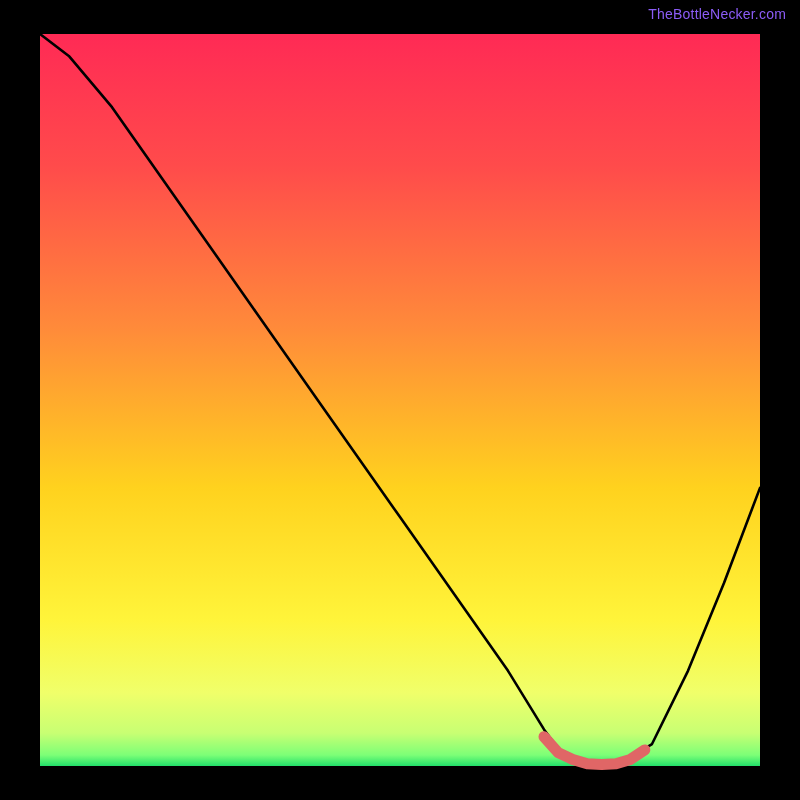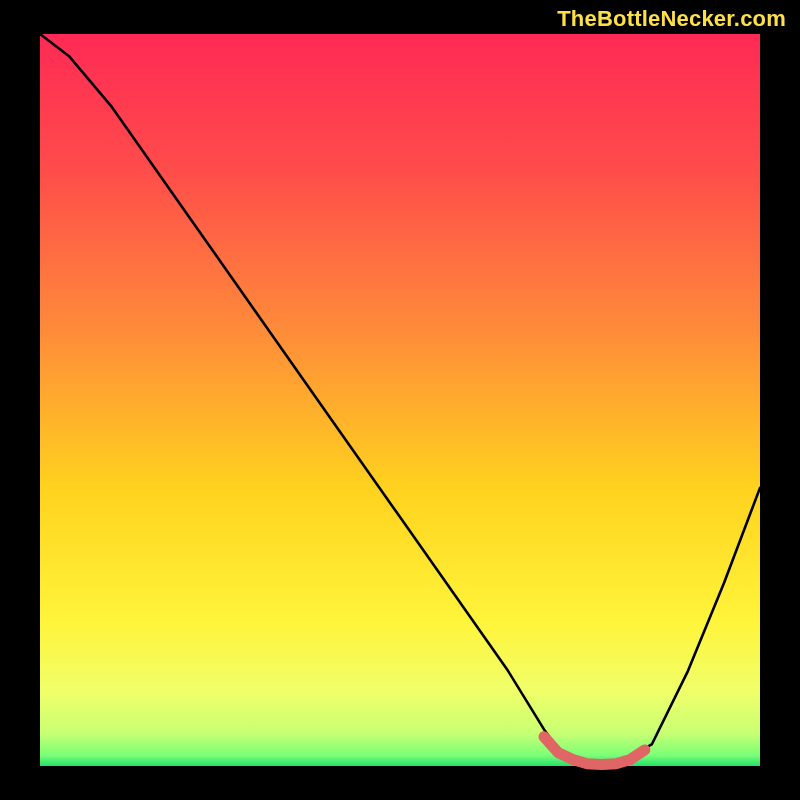--- a/index.html
+++ b/index.html
@@ -14,23 +14,23 @@
   .frame {
     position: relative;
     width: 800px;
     height: 800px;
     background: #000;
   }
   .watermark {
     position: absolute;
     top: 6px;
     right: 14px;
-    color: #fde047;
-    font-size: 22px;
-    font-weight: 700;
+    color: #8b5cf6;
+    font-size: 14px;
+    font-weight: 400;
     letter-spacing: 0.2px;
     z-index: 5;
   }
   svg {
     position: absolute;
     left: 0;
     top: 0;
   }
 </style>
 </head>

